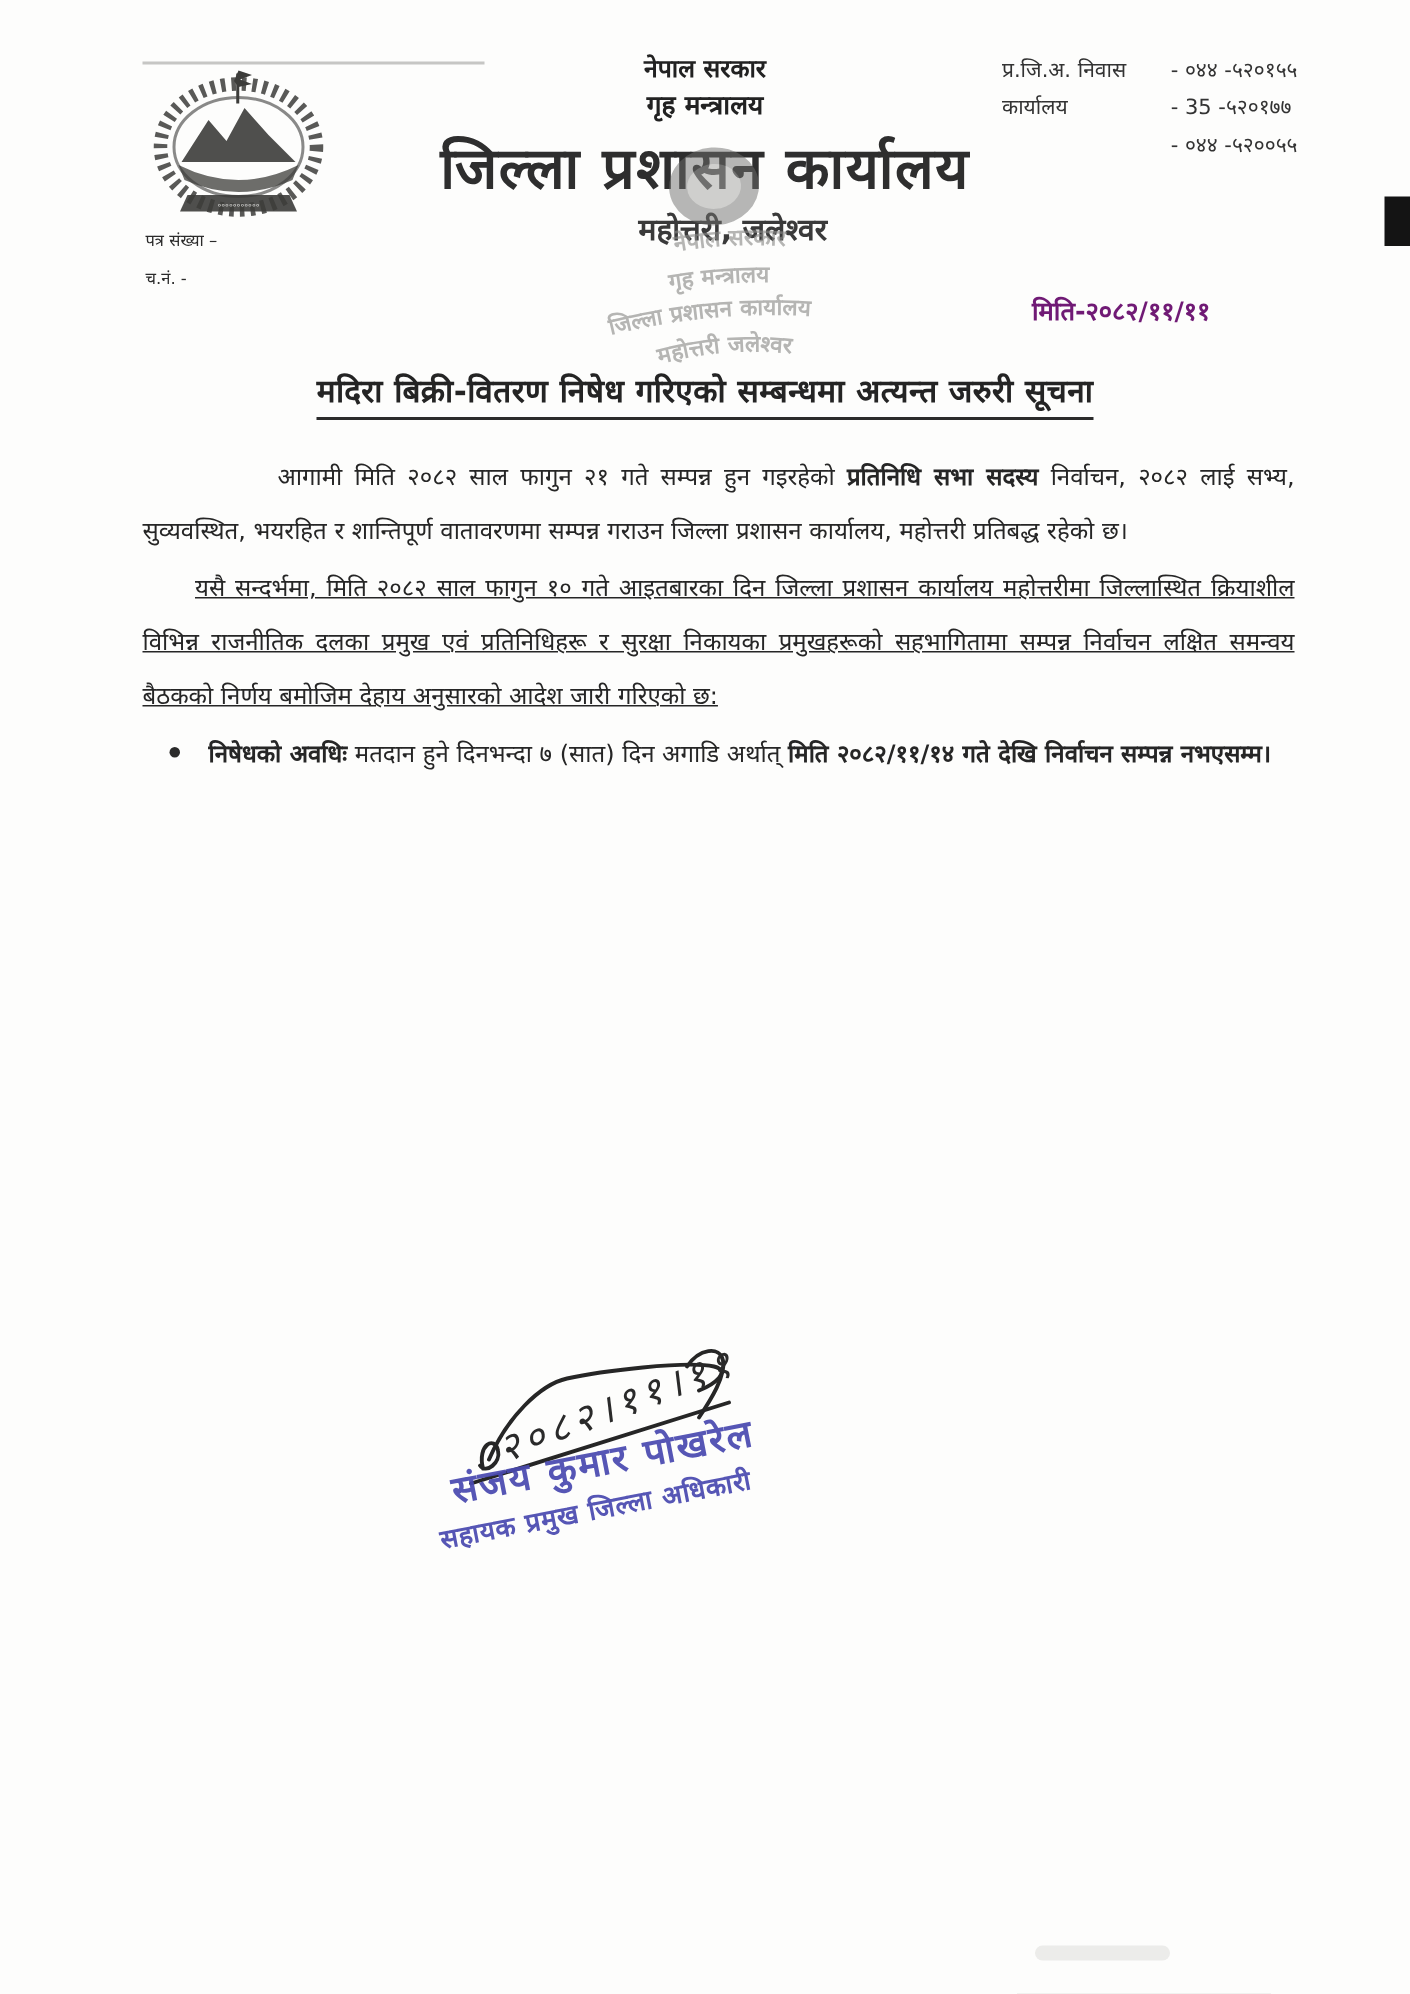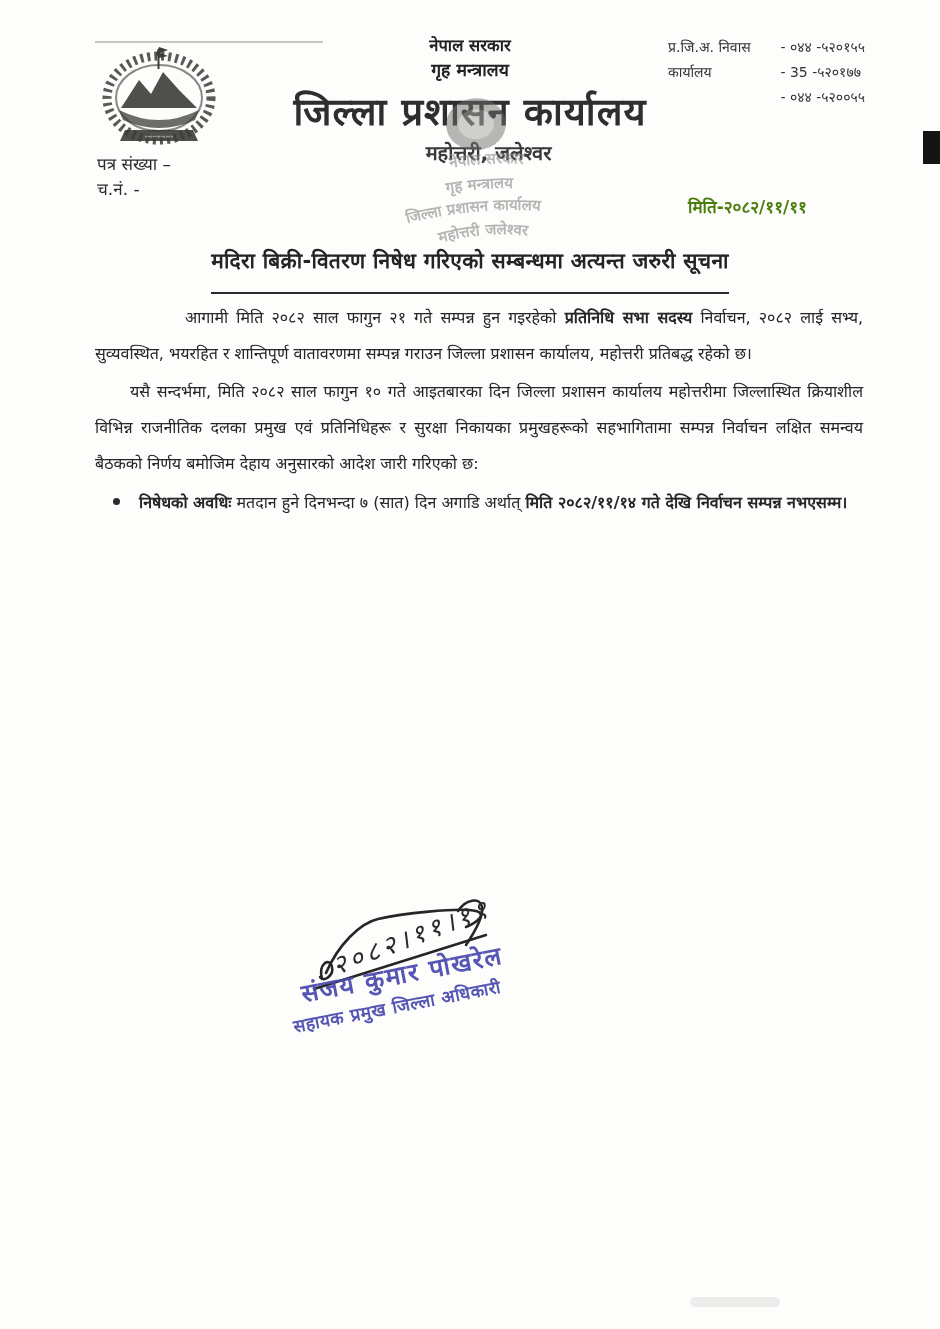--- a/index.html
+++ b/index.html
@@ -5,45 +5,45 @@
   html,body{margin:0;padding:0;background:#e8e8e6;}
   .page{
     position:relative;width:940px;height:1329px;margin:0 auto;
     background:#fdfdfc;overflow:hidden;
     font-family:"DejaVu Sans","Liberation Sans",sans-serif;
     color:#232323;
   }
   
   .scan-line{position:absolute;left:95px;top:41px;width:228px;height:2px;background:#c6c6c4;}
   .emblem{position:absolute;left:99px;top:46px;width:120px;height:104px;}
-  .ref-label{position:absolute;left:97px;font-size:17px;color:#2b2b2b;}
+  .ref-label{position:absolute;left:97px;font-size:11px;color:#2b2b2b;}
   .letter-no{top:152px;}
   .chalani{top:177px;}
   .head-center{position:absolute;left:0;right:0;text-align:center;color:#222;}
   .gov{top:33px;font-size:16.5px;font-weight:bold;}
   .ministry{top:57px;font-size:17.5px;font-weight:bold;}
   .office{top:84px;font-size:38px;font-weight:bold;letter-spacing:1px;color:#2e2e2e;}
   .district{top:139px;font-size:20px;font-weight:bold;color:#3a3a3a;padding-left:37px;}
   .contacts{position:absolute;left:668px;top:35px;font-size:14px;color:#333;line-height:25px;}
   .contact-row{white-space:nowrap;}
   .contact-label{display:inline-block;width:108px;}
-  .issue-date{position:absolute;left:688px;top:195px;font-size:17px;font-weight:bold;color:#4d7c0f;}
+  .issue-date{position:absolute;left:688px;top:195px;font-size:17px;font-weight:bold;color:#701a75;}
   .black-mark{position:absolute;left:923px;top:131px;width:17px;height:33px;background:#141414;}
   
   .stamp-faded{position:absolute;left:352px;top:96px;width:260px;height:170px;transform:rotate(-4deg);opacity:.62;}
   .stamp-faded text{font-family:"DejaVu Sans","Liberation Sans",sans-serif;font-weight:bold;fill:#8a8a88;}
   
   .notice-title-wrap{position:absolute;left:0;right:0;top:246px;text-align:center;}
   .notice-title{display:inline-block;font-size:21px;font-weight:bold;color:#242424;
-    border-bottom:2px solid #2b2b2b;padding-bottom:18px;letter-spacing:.3px;}
+    border-bottom:2px solid #2b2b2b;padding-bottom:4px;letter-spacing:.3px;}
   
   .body-text{position:absolute;left:95px;top:300px;width:768px;font-size:16px;color:#262626;text-align:justify;}
   .body-text p{margin:0;line-height:36px;}
   .para-1{text-indent:90px;}
-  .para-2{text-indent:35px;margin-top:2px !important;}
+  .para-2{text-indent:35px;margin-top:2px !important;text-decoration:underline;}
   .bullets{margin-top:4px;}
   .bullet{position:relative;margin-left:44px;line-height:33px;margin-bottom:6px;text-align:justify;}
   .bullet .marker{position:absolute;left:-26px;top:12px;width:7px;height:7px;border-radius:50%;background:#2a2a2a;}
   .b{font-weight:bold;}
   .closing{margin-top:4px !important;}
   
   .sig-scribble{position:absolute;left:308px;top:893px;width:210px;height:110px;}
   .sig-date{position:absolute;left:333px;top:948px;font-size:26px;color:#2a2a2a;
     transform:rotate(-21deg);transform-origin:left center;letter-spacing:4px;font-style:italic;}
   .officer-stamp{position:absolute;left:298px;top:976px;transform:rotate(-11deg);transform-origin:left top;

